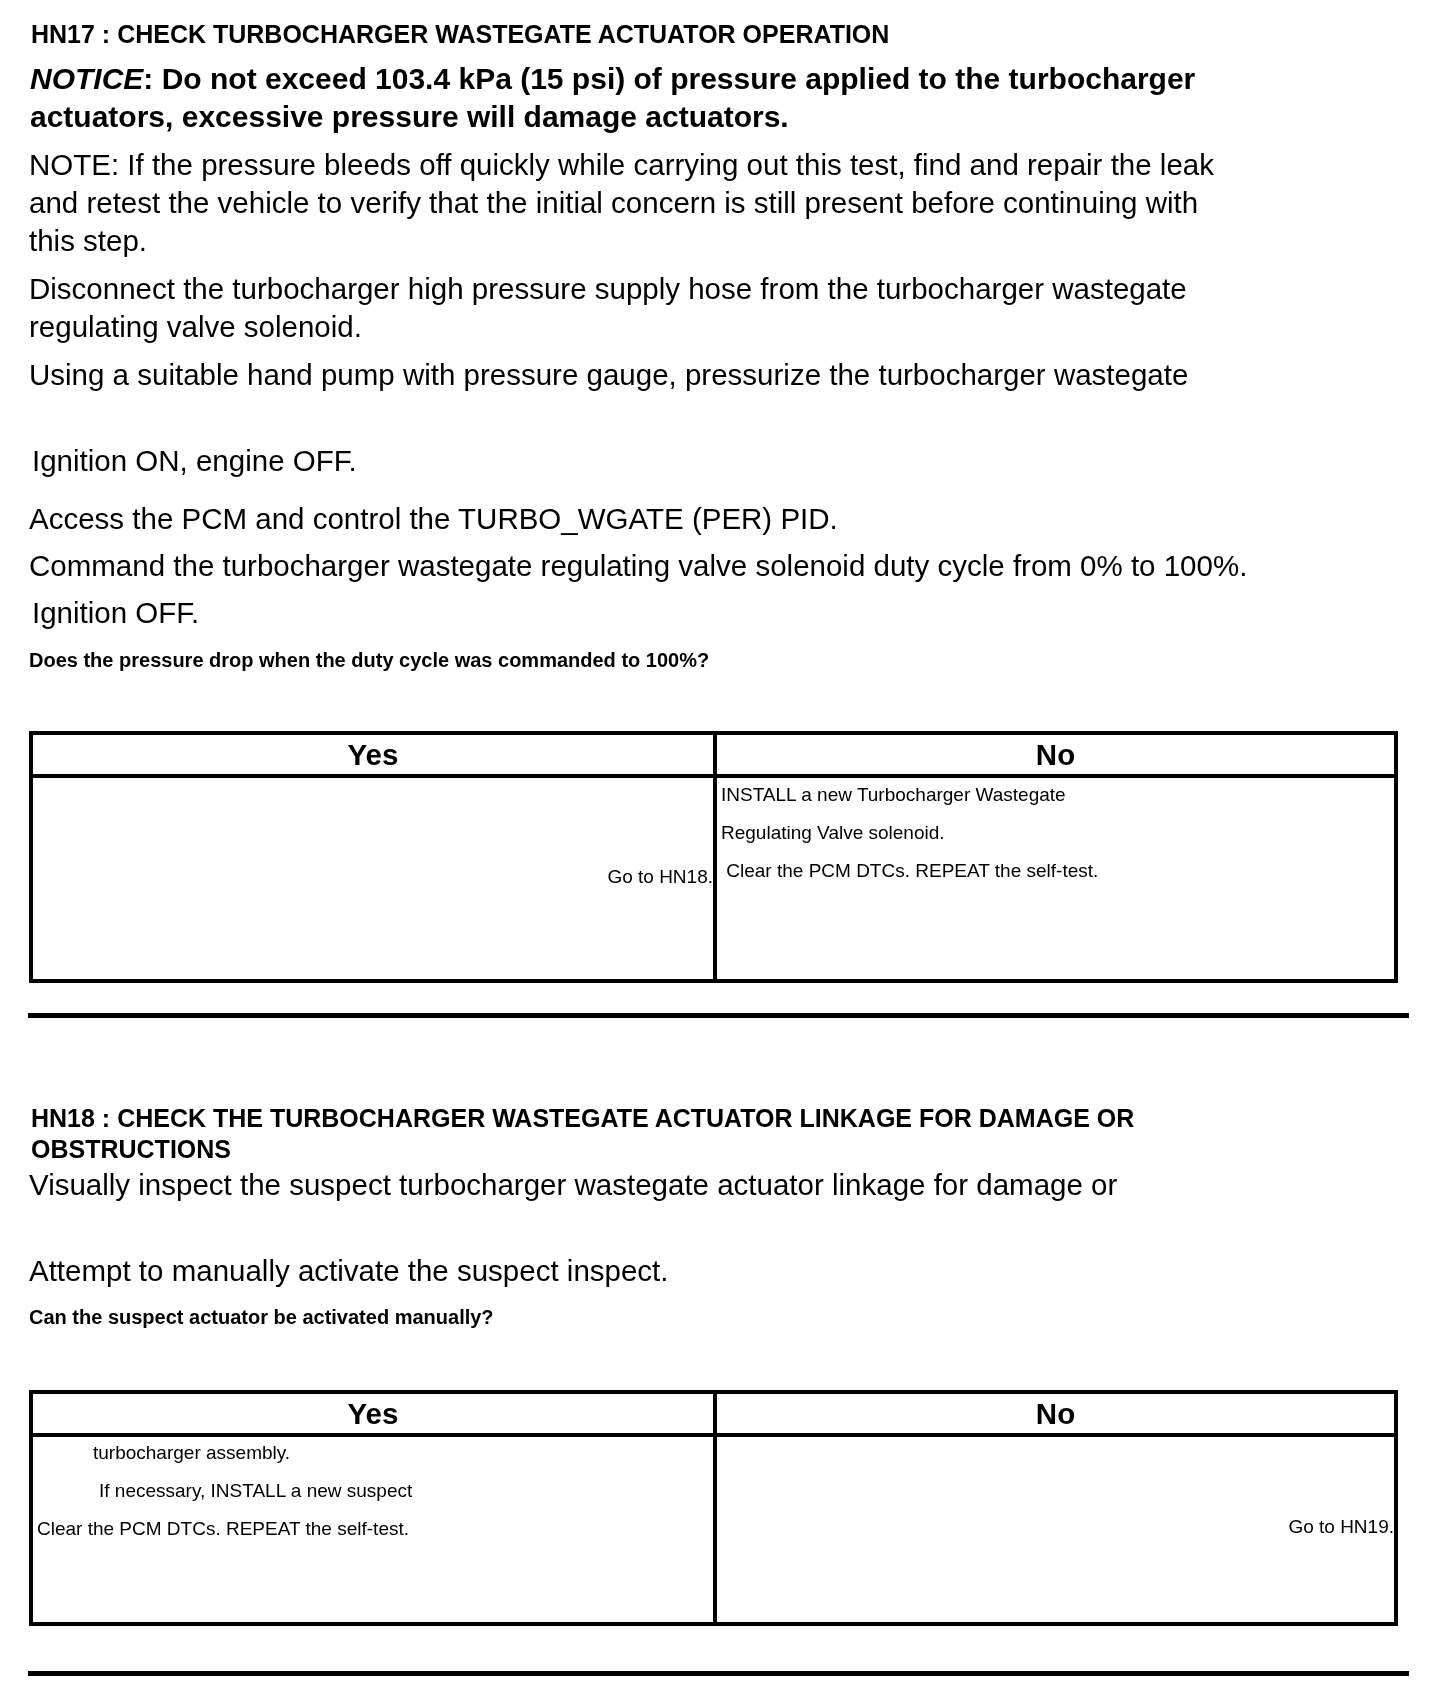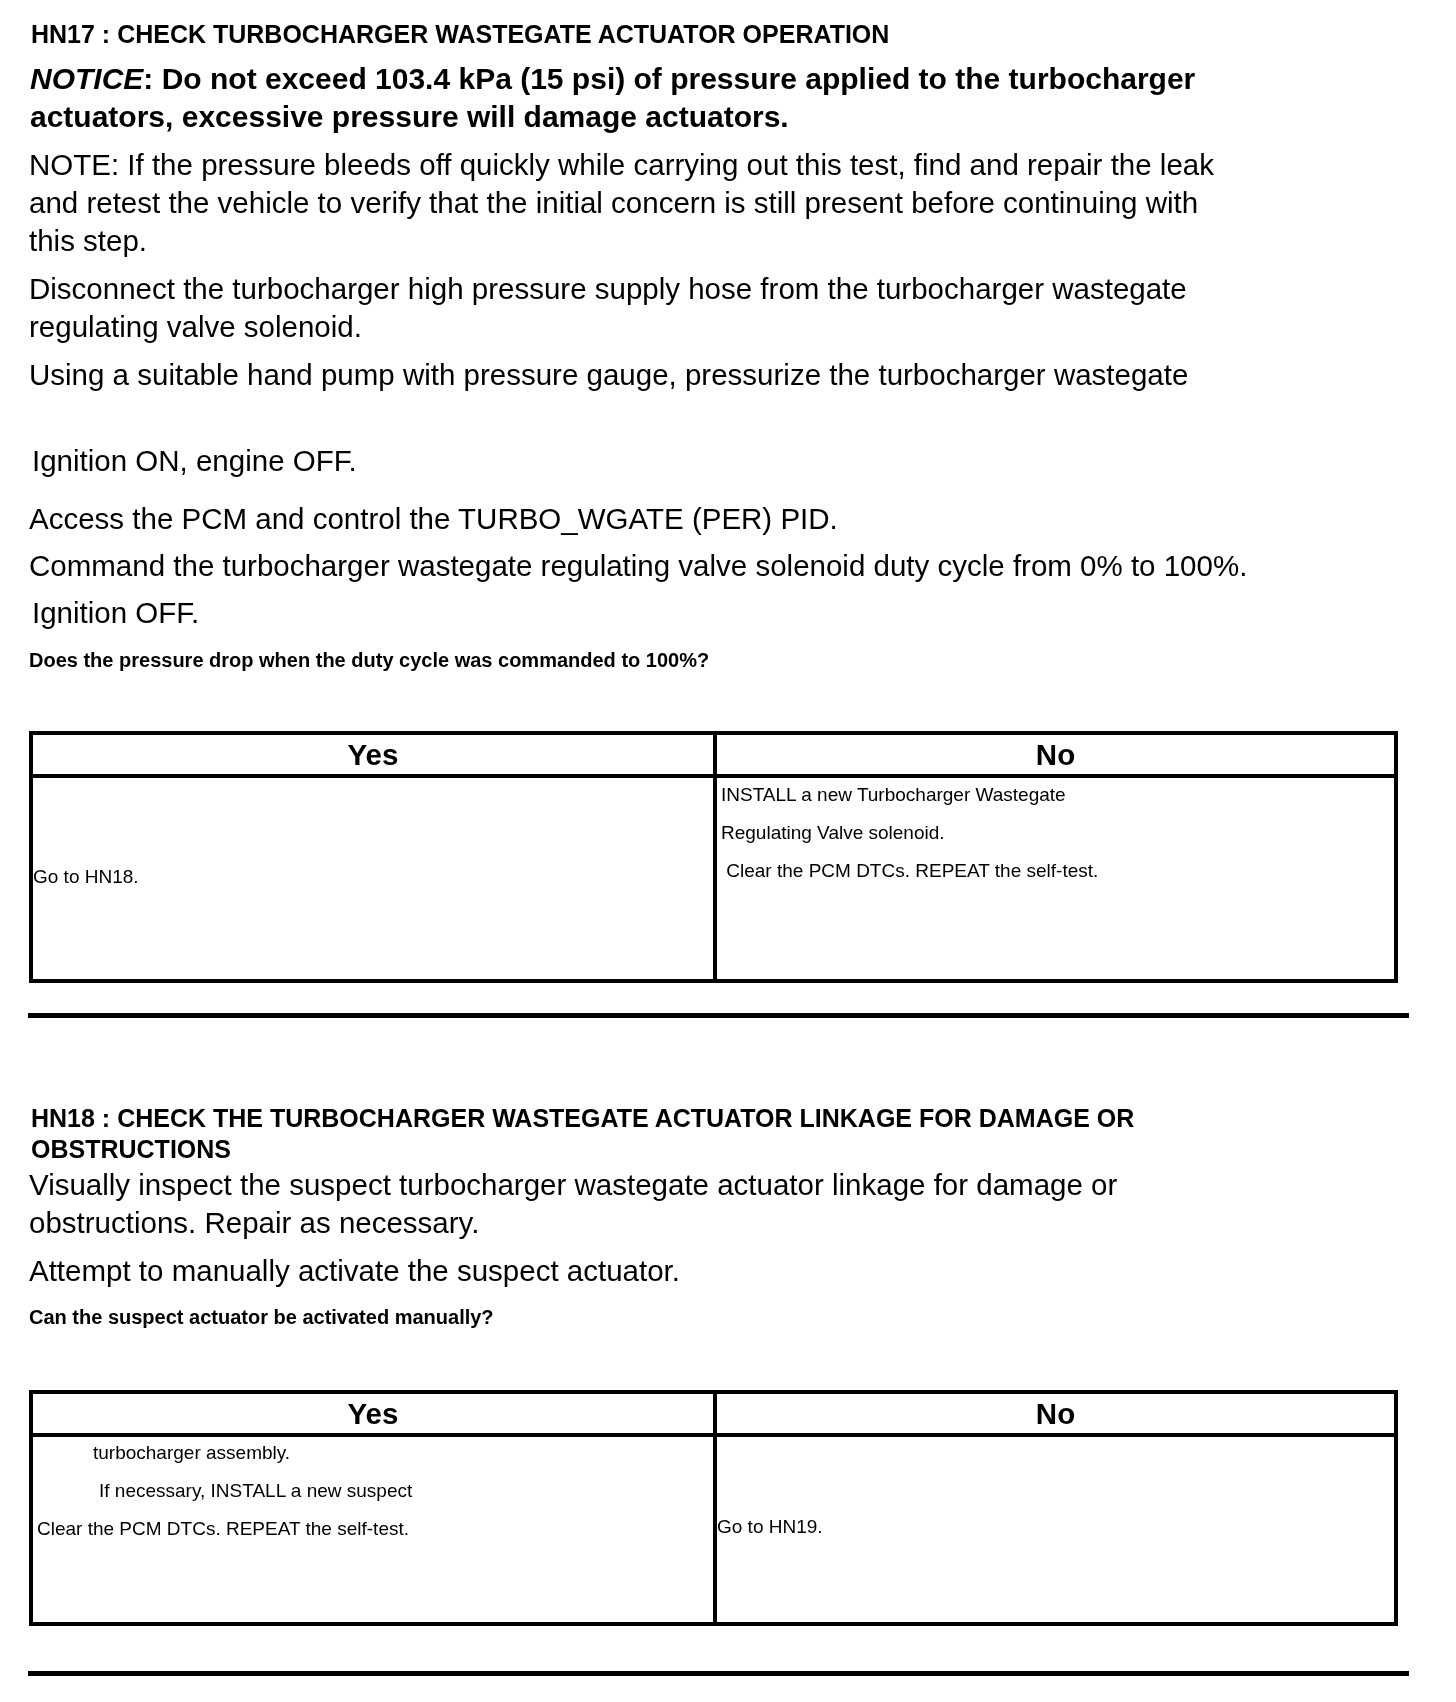--- a/index.html
+++ b/index.html
@@ -21,21 +21,21 @@
     }
     .yn-table .hdr {
       height: 39px; border-bottom: 4px solid #000; box-sizing: content-box;
       display: flex; align-items: center; justify-content: center;
       font-weight: bold; font-size: 29.5px;
     }
     .yn-table .cell {
       font-size: 19px; line-height: 38px; white-space: nowrap;
     }
     .yn-table .left-col { border-right: 4px solid #000; }
-    .cell.center { display: flex; align-items: center; justify-content: flex-start; text-align: center; }
+    .cell.center { display: flex; align-items: center; justify-content: flex-end; text-align: center; }
     .cell.top-left { padding: 2px 0 0 4px; }
 
     .separator {
       position: absolute; left: 28px; width: 1381px; height: 5px; background: #000;
     }
   </style>
 </head>
 <body>
 
 <div class="abs heading" style="left:31px; top:18px;">HN17 : CHECK TURBOCHARGER WASTEGATE ACTUATOR OPERATION</div>
@@ -81,24 +81,23 @@
 
 <div class="separator" style="top:1013px;"></div>
 
 <div class="abs heading" style="left:31px; top:1102px;">
   <div>HN18 : CHECK THE TURBOCHARGER WASTEGATE ACTUATOR LINKAGE FOR DAMAGE OR</div>
   <div style="margin-top:-1px;">OBSTRUCTIONS</div>
 </div>
 
 <div class="abs body-text" style="left:29px; top:1166px;">
   <div>Visually inspect the suspect turbocharger wastegate actuator linkage for damage or</div>
-  <div>obstructions. Repair as necessary.</div>
 </div>
 
-<div class="abs body-text" style="left:29px; top:1252px;">Attempt to manually activate the suspect actuator.</div>
+<div class="abs body-text" style="left:29px; top:1252px;">Attempt to manually activate the suspect inspect.</div>
 <div class="abs question" style="left:29px; top:1298px;text-align:right;">Can the suspect actuator be activated manually?</div>
 
 <div class="yn-table" style="top:1390px; height:236px; grid-template-rows: 38px 1fr;">
   <div class="hdr left-col">Yes</div>
   <div class="hdr">No</div>
   <div class="cell left-col" style="padding-top:2px;">
     <div style="padding-left:60px;">turbocharger assembly.</div>
     <div style="padding-left:66px;">If necessary, INSTALL a new suspect</div>
     <div style="padding-left:4px;">Clear the PCM DTCs. REPEAT the self-test.</div>
   </div>

